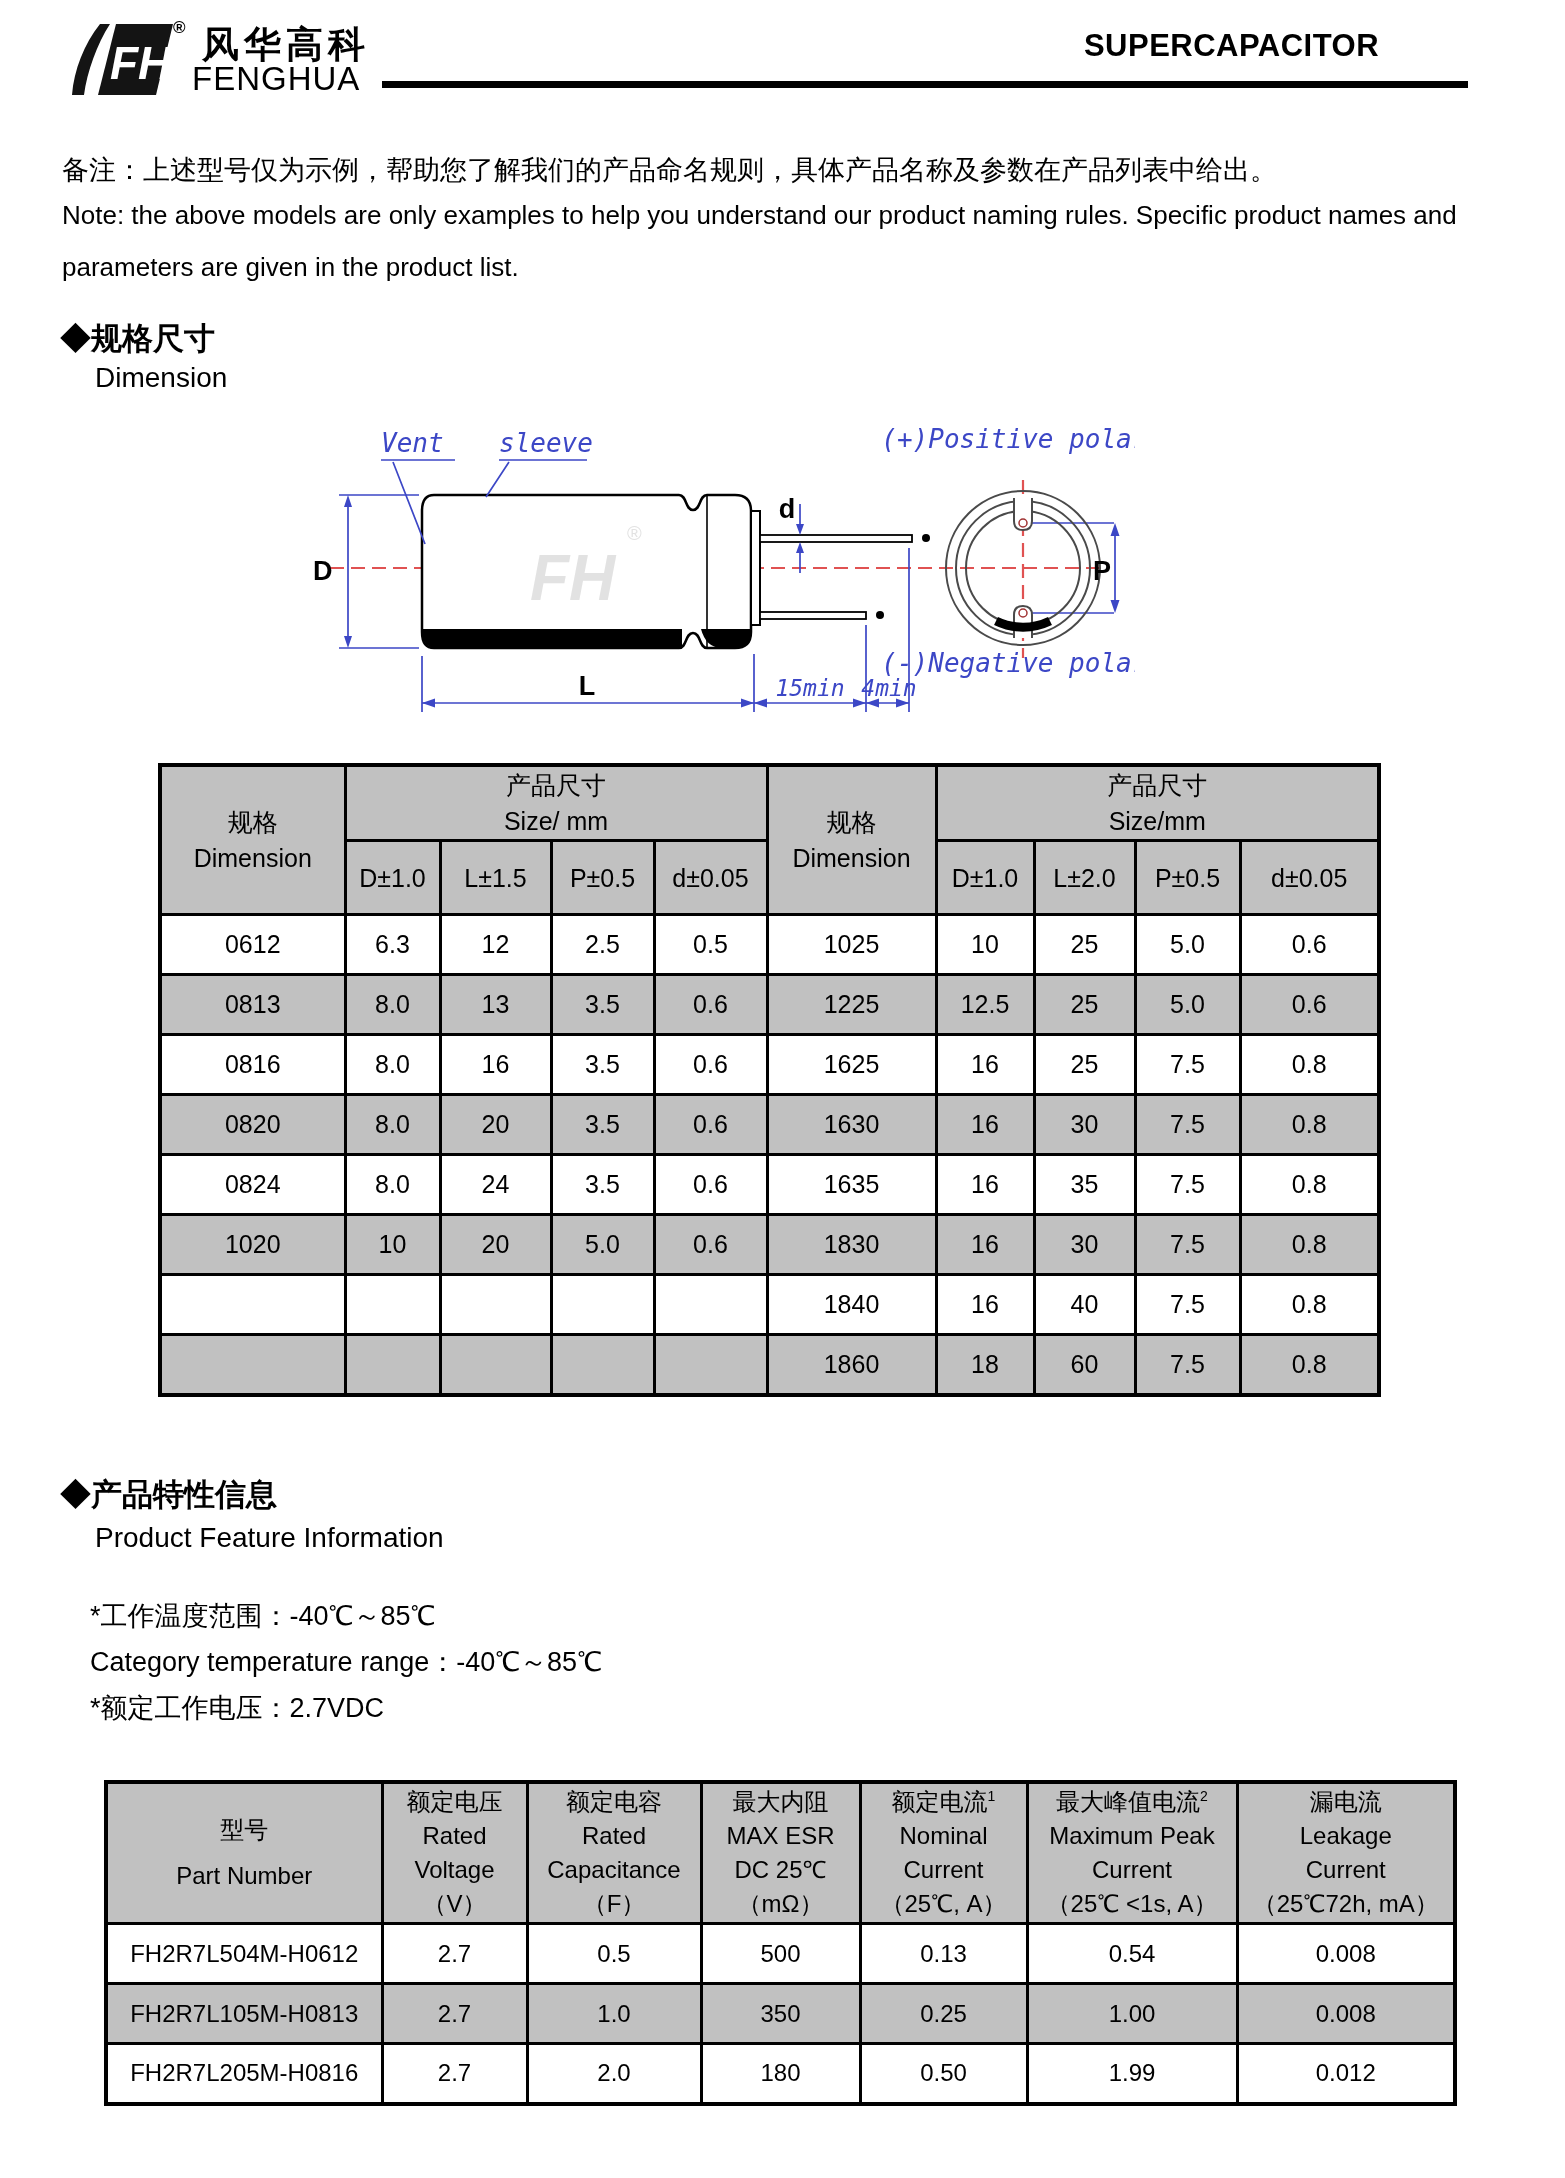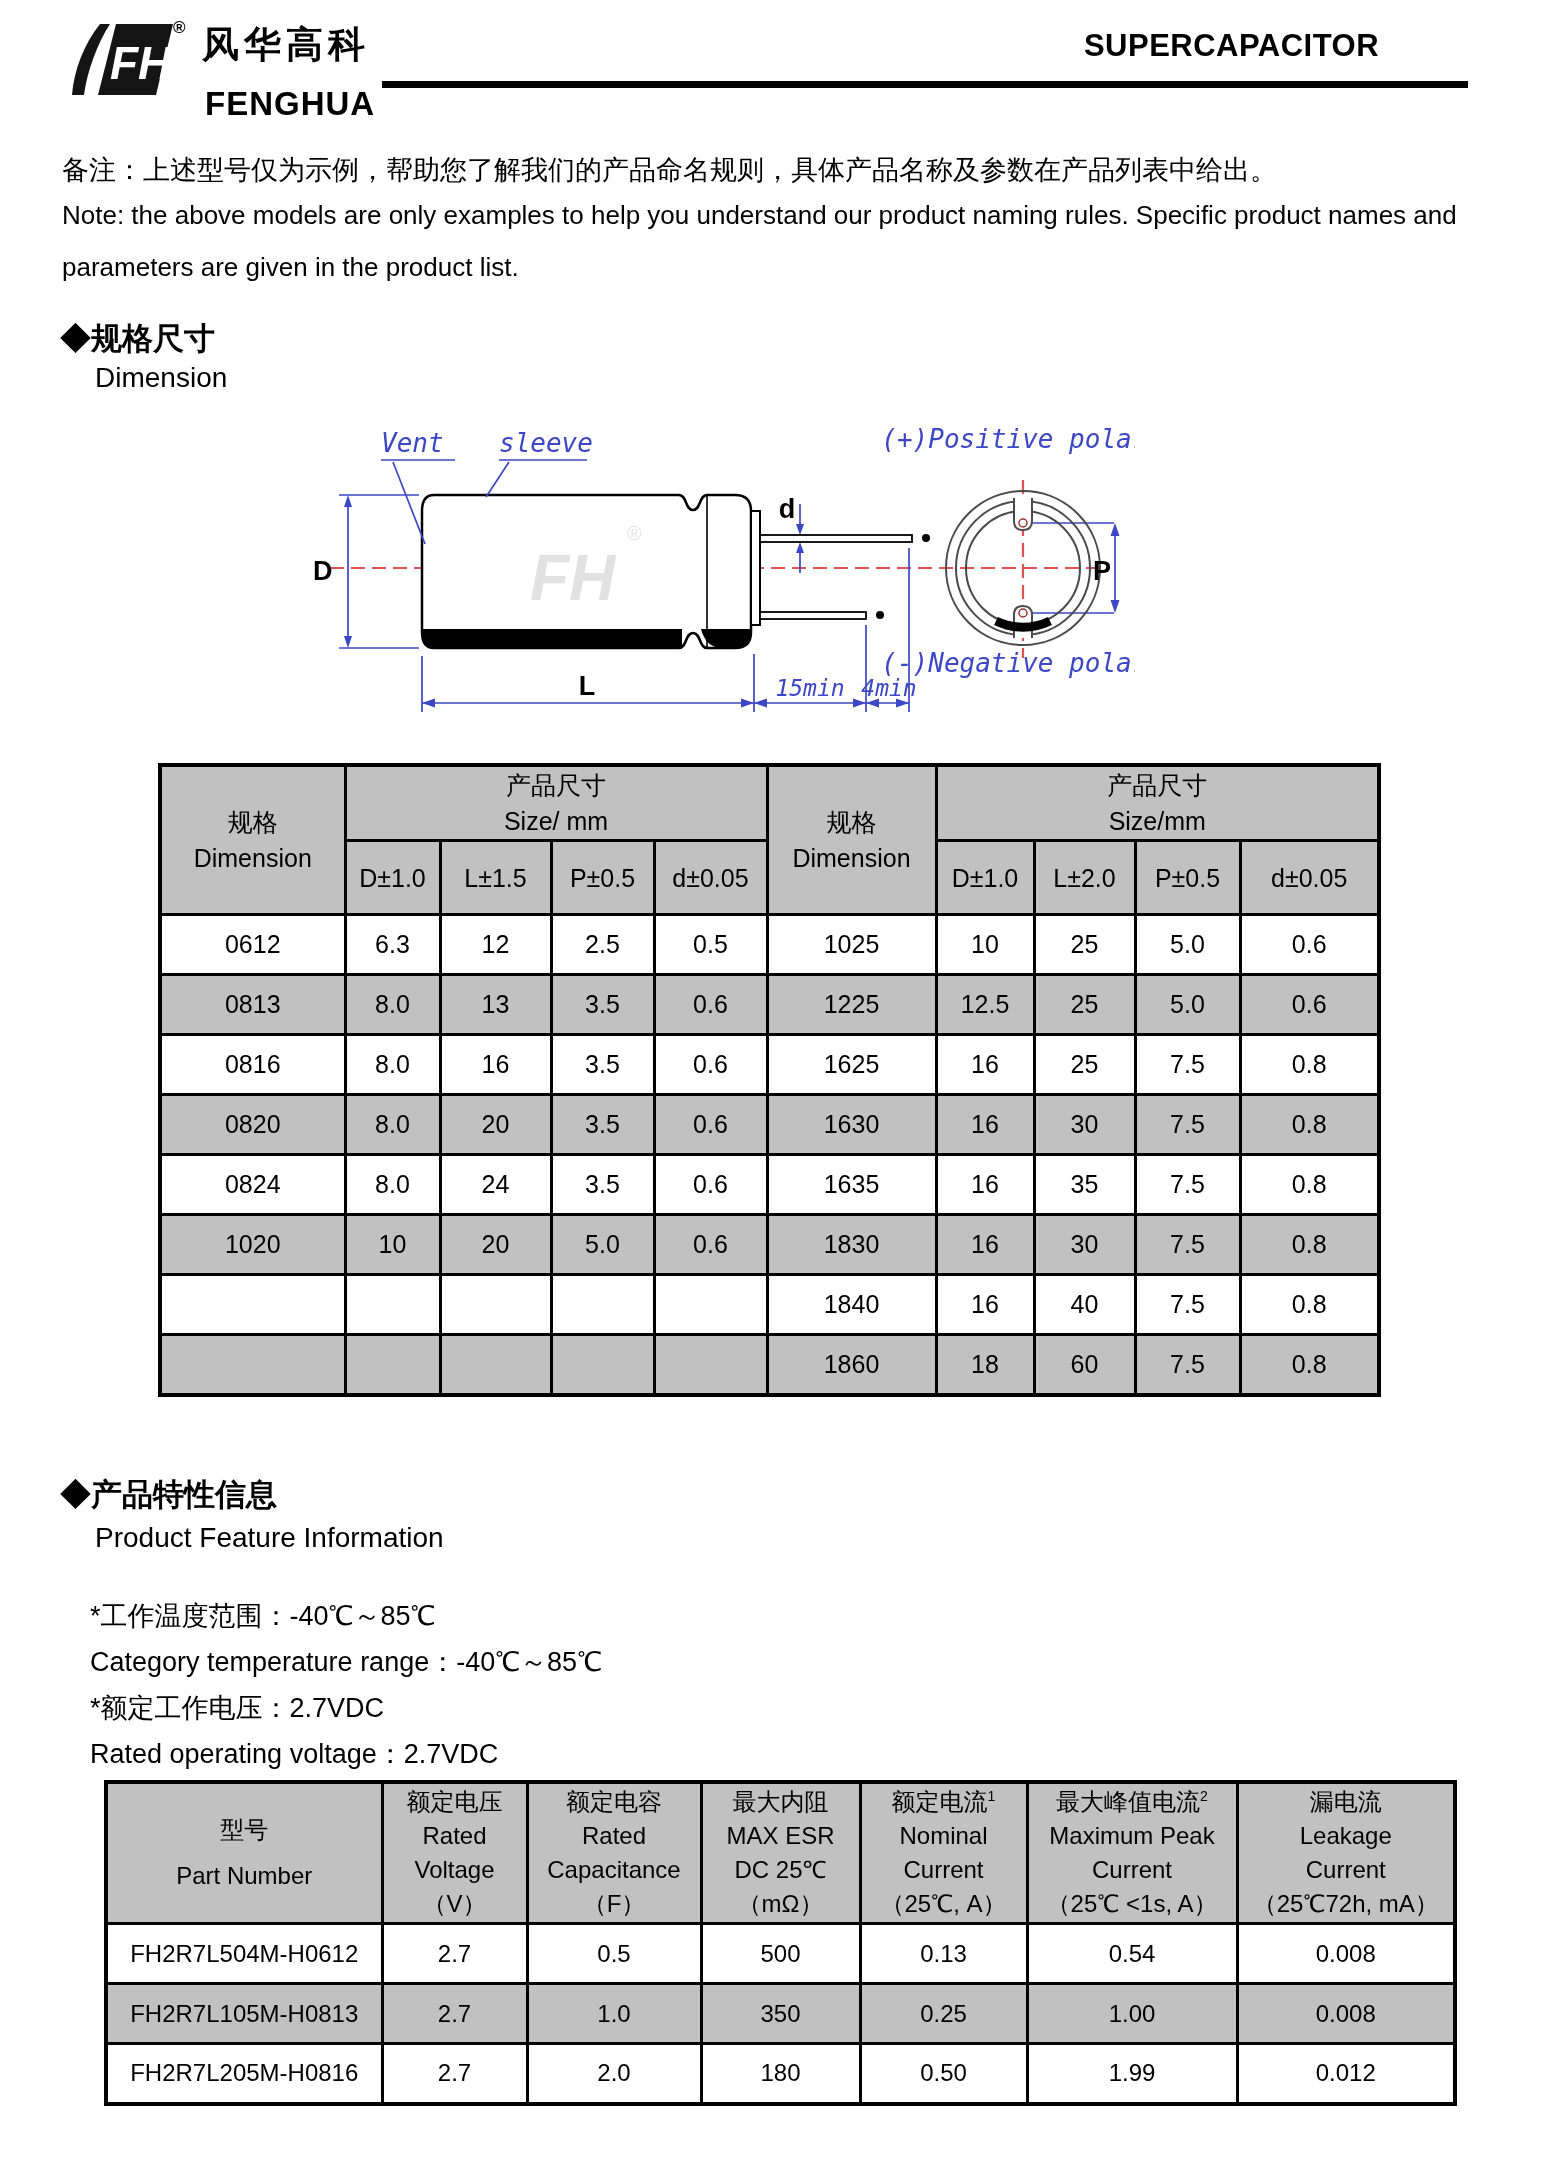--- a/index.html
+++ b/index.html
@@ -5,21 +5,21 @@
   html,body{margin:0;padding:0;background:#888;}
   .page{
     position:relative;width:1565px;height:2178px;background:#fff;
     font-family:"Liberation Sans",sans-serif;color:#000;overflow:hidden;
     margin:0 auto;
   }
   .abs{position:absolute;}
 
   
   .logo-cn{left:202px;top:20px;font-size:37px;font-weight:bold;letter-spacing:5px;}
-  .logo-en{left:205px;top:60px;font-size:33px;font-weight:bold;letter-spacing:1px;margin-top:25px;}
+  .logo-en{left:192px;top:60px;font-size:33px;font-weight:normal;letter-spacing:1px;}
   .reg-mark{left:173px;top:18px;font-size:17px;font-weight:bold;}
   .doc-title{left:1000px;top:28px;width:463px;text-align:center;font-size:31px;font-weight:bold;letter-spacing:0.5px;}
   .head-rule{left:382px;top:81px;width:1086px;height:7px;background:#000;}
 
   
   .note{left:62px;font-size:26px;}
   .note-cn{top:152px;font-size:27px;}
   .note-en1{top:200px;}
   .note-en2{top:252px;}
 
@@ -289,21 +289,20 @@
           <td class="gray">0.8</td>
       </tr>
     </tbody>
   </table>
 
   <div class="abs sec-cn sec2-cn">◆产品特性信息</div>
   <div class="abs sec-en sec2-en">Product Feature Information</div>
   <div class="abs feat-line fl1">*工作温度范围：-40℃～85℃</div>
   <div class="abs feat-line fl2">Category temperature range：-40℃～85℃</div>
   <div class="abs feat-line fl3">*额定工作电压：2.7VDC</div>
-  <div class="abs feat-line fl4">Rated operating voltage：2.7VDC</div>
 
   <table class="abs t2">
     <colgroup>
       <col style="width:276px">
         <col style="width:145px">
         <col style="width:174px">
         <col style="width:159px">
         <col style="width:167px">
         <col style="width:210px">
         <col style="width:218px">

